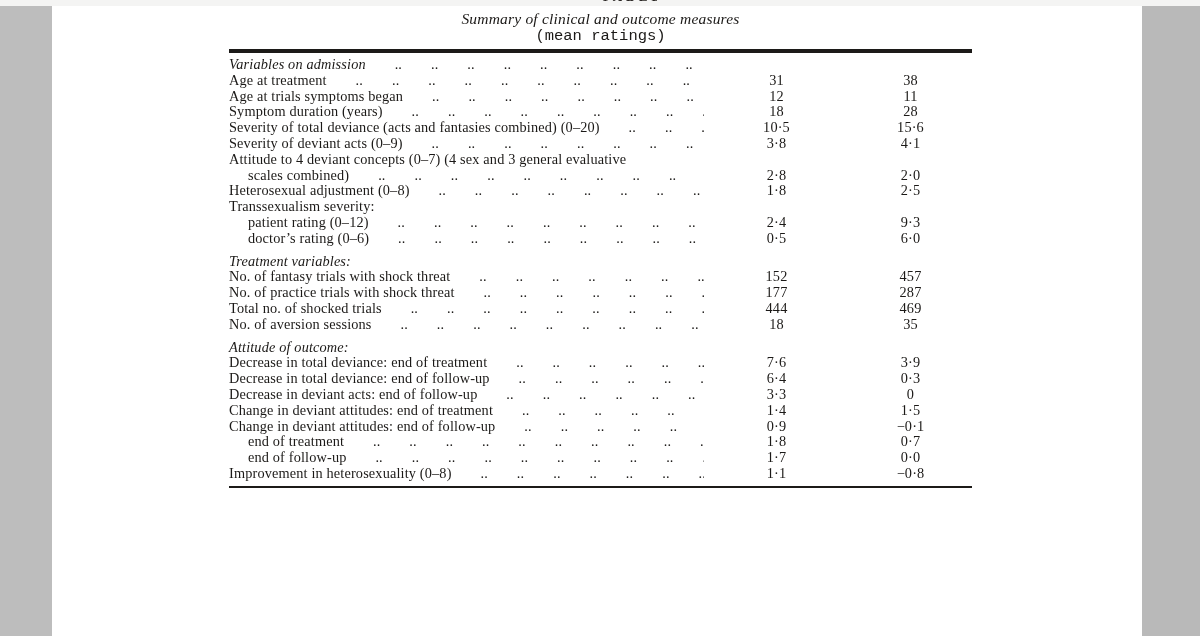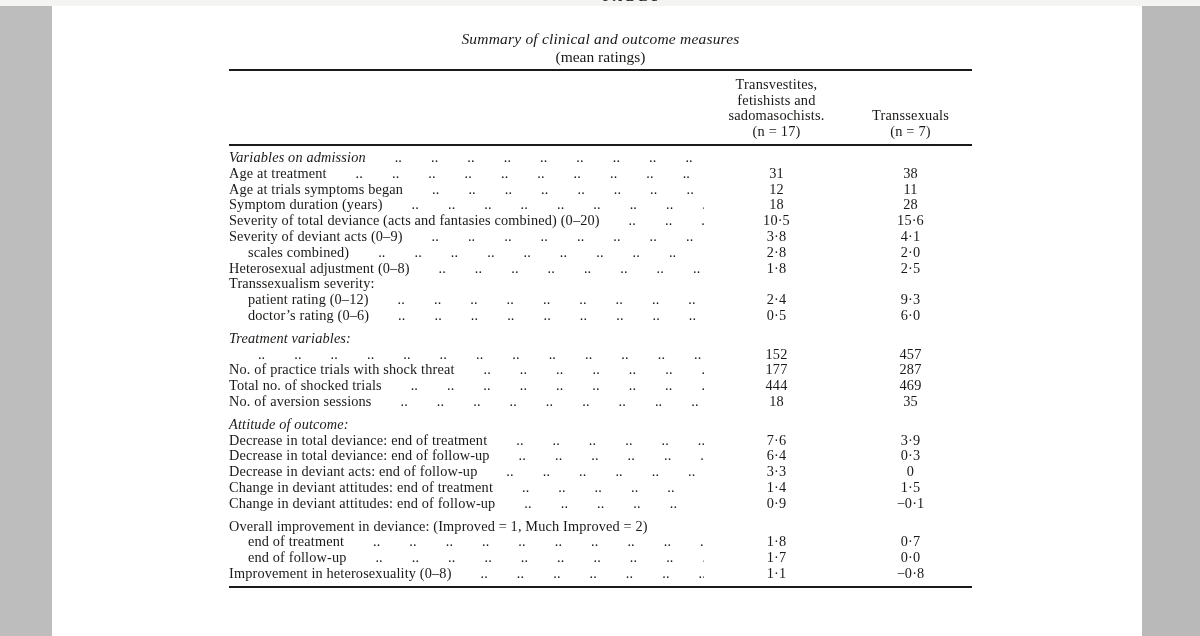--- a/index.html
+++ b/index.html
@@ -11,23 +11,23 @@
   }
   .top-strip{position:absolute;top:0;left:0;width:1200px;height:6px;background:#f4f4f3;}
   .bar-left{position:absolute;top:6px;left:0;width:52px;height:630px;background:#bdbdbd;}
   .bar-right{position:absolute;top:6px;left:1142px;width:58px;height:630px;background:#b9b9b9;}
   .page{position:absolute;top:6px;left:52px;width:1090px;height:630px;background:#ffffff;}
 
   
   .caption-clip{position:absolute;top:0;left:601px;width:56px;height:7px;overflow:hidden;}
   .caption-clip span{display:block;margin-top:-11px;font-size:13px;letter-spacing:4px;font-weight:bold;color:#2a2624;text-align:center;}
 
-  .content{position:relative;padding:4px 0 0 177px;width:743px;margin-top:20px;}
+  .content{position:relative;padding:4px 0 0 177px;width:743px;}
   .t-title{text-align:center;font-style:italic;font-size:15.5px;line-height:18px;letter-spacing:.2px;}
-  .t-subtitle{text-align:center;font-size:15.5px;line-height:17px;}
+  .t-subtitle{text-align:center;font-size:15.5px;line-height:17px;font-family:Liberation Mono, monospace;}
   .rule{height:2px;background:#1c1a18;}
   .rule.top{margin-top:4px;}
   .rule.bottom{margin-top:4px;}
 
   .header-row{display:flex;align-items:flex-end;padding:6px 0 5px 0;}
   .hspacer{flex:1 1 auto;}
   .colhead{text-align:center;font-size:14.4px;line-height:15.5px;letter-spacing:.2px;}
   .colhead.c1{flex:0 0 145px;}
   .colhead.c2{flex:0 0 123px;}
   .colhead div{white-space:nowrap;}
@@ -55,33 +55,20 @@
 </div>
 
 <div class="page">
   <div class="content">
 
     <div class="t-title">Summary of clinical and outcome measures</div>
     <div class="t-subtitle">(mean ratings)</div>
 
     <div class="rule top"></div>
 
-    <div class="header-row">
-      <div class="hspacer"></div>
-      <div class="colhead c1">
-        <div>Transvestites,</div>
-        <div>fetishists and</div>
-        <div>sadomasochists.</div>
-        <div>(n = 17)</div>
-      </div>
-      <div class="colhead c2">
-        <div>Transsexuals</div>
-        <div>(n = 7)</div>
-      </div>
-    </div>
 
     <div class="rule"></div>
 
     <div class="rows" id="rows">
         <div class="trow ital">
           <span class="lab">Variables on admission</span>
           <span class="leader">  ..  ..  ..  ..  ..  ..  ..  ..  ..  ..  ..  ..  ..  ..  ..  ..  ..  ..  ..  ..  ..  ..  ..  ..  ..  ..  ..  ..  ..  ..</span>
           <span class="v1"></span>
           <span class="v2"></span>
         </div>
@@ -108,20 +95,21 @@
           <span class="leader">  ..  ..  ..  ..  ..  ..  ..  ..  ..  ..  ..  ..  ..  ..  ..  ..  ..  ..  ..  ..  ..  ..  ..  ..  ..  ..  ..  ..  ..  ..</span>
           <span class="v1">10·5</span>
           <span class="v2">15·6</span>
         </div>
         <div class="trow">
           <span class="lab">Severity of deviant acts (0–9)</span>
           <span class="leader">  ..  ..  ..  ..  ..  ..  ..  ..  ..  ..  ..  ..  ..  ..  ..  ..  ..  ..  ..  ..  ..  ..  ..  ..  ..  ..  ..  ..  ..  ..</span>
           <span class="v1">3·8</span>
           <span class="v2">4·1</span>
         </div>
+        <div class="trow full"><span class="lab">Attitude to 4 deviant concepts (0–7) (4 sex and 3 general evaluative</span></div>
         <div class="trow indent">
           <span class="lab">scales combined)</span>
           <span class="leader">  ..  ..  ..  ..  ..  ..  ..  ..  ..  ..  ..  ..  ..  ..  ..  ..  ..  ..  ..  ..  ..  ..  ..  ..  ..  ..  ..  ..  ..  ..</span>
           <span class="v1">2·8</span>
           <span class="v2">2·0</span>
         </div>
         <div class="trow">
           <span class="lab">Heterosexual adjustment (0–8)</span>
           <span class="leader">  ..  ..  ..  ..  ..  ..  ..  ..  ..  ..  ..  ..  ..  ..  ..  ..  ..  ..  ..  ..  ..  ..  ..  ..  ..  ..  ..  ..  ..  ..</span>
           <span class="v1">1·8</span>
@@ -135,20 +123,21 @@
           <span class="v2">9·3</span>
         </div>
         <div class="trow indent">
           <span class="lab">doctor’s rating (0–6)</span>
           <span class="leader">  ..  ..  ..  ..  ..  ..  ..  ..  ..  ..  ..  ..  ..  ..  ..  ..  ..  ..  ..  ..  ..  ..  ..  ..  ..  ..  ..  ..  ..  ..</span>
           <span class="v1">0·5</span>
           <span class="v2">6·0</span>
         </div>
         <div class="trow gap ital full"><span class="lab">Treatment variables:</span></div>
         <div class="trow">
+          <span class="lab">No. of fantasy trials with shock threat</span>
           <span class="leader">  ..  ..  ..  ..  ..  ..  ..  ..  ..  ..  ..  ..  ..  ..  ..  ..  ..  ..  ..  ..  ..  ..  ..  ..  ..  ..  ..  ..  ..  ..</span>
           <span class="v1">152</span>
           <span class="v2">457</span>
         </div>
         <div class="trow">
           <span class="lab">No. of practice trials with shock threat</span>
           <span class="leader">  ..  ..  ..  ..  ..  ..  ..  ..  ..  ..  ..  ..  ..  ..  ..  ..  ..  ..  ..  ..  ..  ..  ..  ..  ..  ..  ..  ..  ..  ..</span>
           <span class="v1">177</span>
           <span class="v2">287</span>
         </div>
@@ -188,21 +177,20 @@
           <span class="leader">  ..  ..  ..  ..  ..  ..  ..  ..  ..  ..  ..  ..  ..  ..  ..  ..  ..  ..  ..  ..  ..  ..  ..  ..  ..  ..  ..  ..  ..  ..</span>
           <span class="v1">1·4</span>
           <span class="v2">1·5</span>
         </div>
         <div class="trow">
           <span class="lab">Change in deviant attitudes: end of follow-up</span>
           <span class="leader">  ..  ..  ..  ..  ..  ..  ..  ..  ..  ..  ..  ..  ..  ..  ..  ..  ..  ..  ..  ..  ..  ..  ..  ..  ..  ..  ..  ..  ..  ..</span>
           <span class="v1">0·9</span>
           <span class="v2">−0·1</span>
         </div>
-        <div class="trow gap full"><span class="lab">Overall improvement in deviance: (Improved = 1, Much Improved = 2)</span></div>
         <div class="trow indent">
           <span class="lab">end of treatment</span>
           <span class="leader">  ..  ..  ..  ..  ..  ..  ..  ..  ..  ..  ..  ..  ..  ..  ..  ..  ..  ..  ..  ..  ..  ..  ..  ..  ..  ..  ..  ..  ..  ..</span>
           <span class="v1">1·8</span>
           <span class="v2">0·7</span>
         </div>
         <div class="trow indent">
           <span class="lab">end of follow-up</span>
           <span class="leader">  ..  ..  ..  ..  ..  ..  ..  ..  ..  ..  ..  ..  ..  ..  ..  ..  ..  ..  ..  ..  ..  ..  ..  ..  ..  ..  ..  ..  ..  ..</span>
           <span class="v1">1·7</span>

